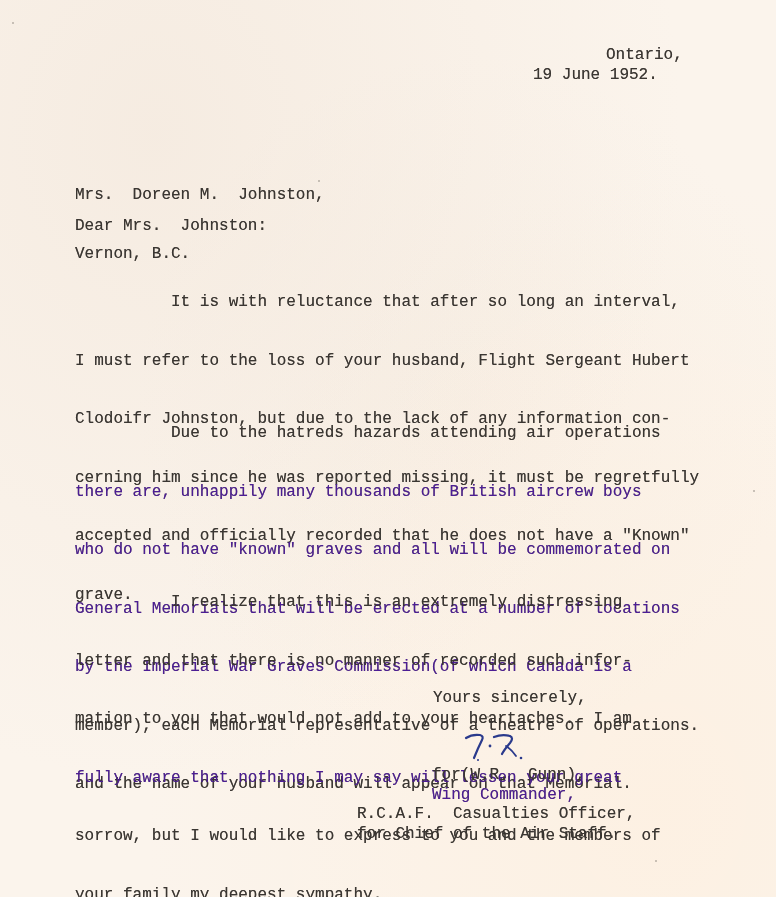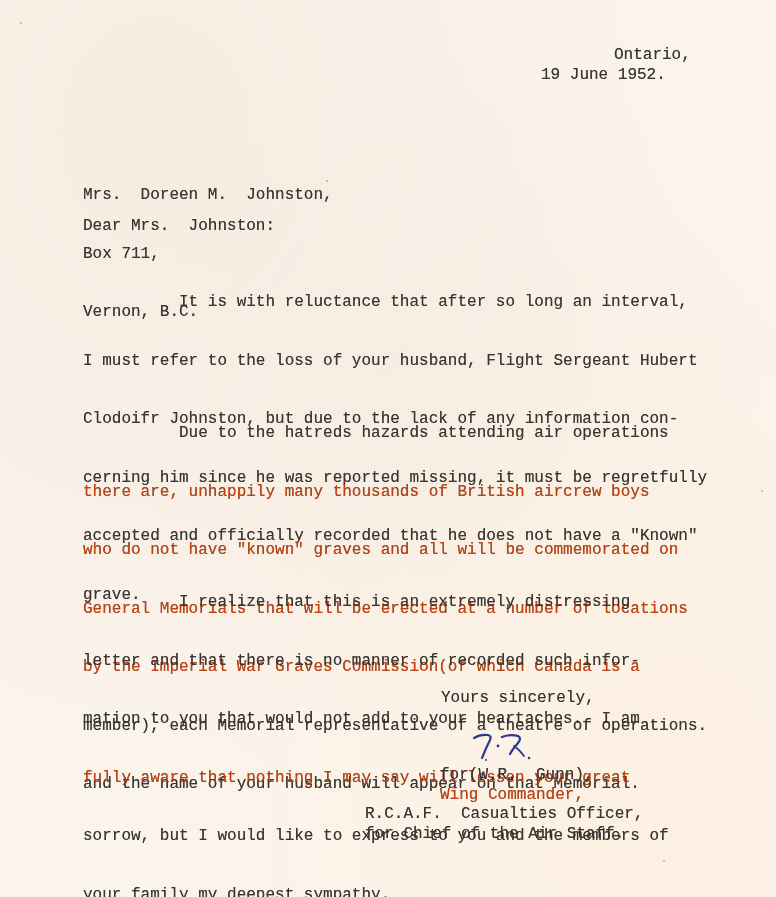--- a/index.html
+++ b/index.html
@@ -9,35 +9,35 @@
       overflow: hidden;
       position: relative;
       background: #fbf4ec;
       background-image:
         radial-gradient(ellipse at 20% 15%, rgba(235,220,205,0.35) 0%, rgba(255,255,255,0) 60%),
         radial-gradient(ellipse at 85% 90%, rgba(255,236,215,0.45) 0%, rgba(255,255,255,0) 55%),
         radial-gradient(ellipse at 60% 45%, rgba(240,228,215,0.25) 0%, rgba(255,255,255,0) 50%);
     }
     .page {
       position: absolute;
-      left: 8px; top: 0;
+      left: 0; top: 0;
       width: 712px; height: 897px;
     }
     .tw {
       position: absolute;
       font-family: "Liberation Mono", "DejaVu Sans Mono", monospace;
       font-size: 16px;
       line-height: 19.5px;
       color: #3a3632;
       white-space: pre;
       letter-spacing: 0px;
       text-shadow: 0 0 0.4px rgba(40,35,30,0.6);
     }
     .line { display: block; height: 19.5px; }
-    .faded { color: #c2410c; }
+    .faded { color: #4c1d95; }
     .speck {
       position: absolute;
       width: 2px; height: 2px;
       background: #8b847c;
       border-radius: 50%;
       opacity: 0.6;
     }
     .signature {
       position: absolute;
       left: 458px; top: 728px;
@@ -47,21 +47,20 @@
 </head>
 <body>
 
 <div class="page">
 
   <div class="tw" style="left:606px; top:46px;">Ontario,</div>
   <div class="tw" style="left:533px; top:66px;text-align:right;">19 June 1952.</div>
 
   <div class="tw" style="left:75px; top:147px;">
     <span class="line">Mrs.  Doreen M.  Johnston,</span>
-    <span class="line">Box 711,</span>
     <span class="line">Vernon, B.C.</span>
   </div>
 
   <div class="tw" style="left:75px; top:254px;">
     <span class="line">          It is with reluctance that after so long an interval,</span>
     <span class="line">I must refer to the loss of your husband, Flight Sergeant Hubert</span>
     <span class="line">Clodoifr Johnston, but due to the lack of any information con-</span>
     <span class="line">cerning him since he was reported missing, it must be regretfully</span>
     <span class="line">accepted and officially recorded that he does not have a "Known"</span>
     <span class="line">grave.</span>

